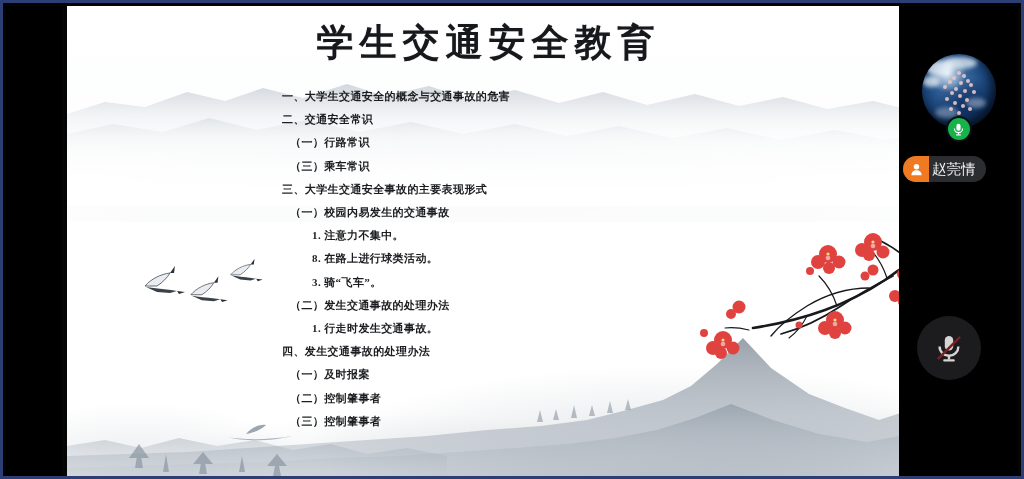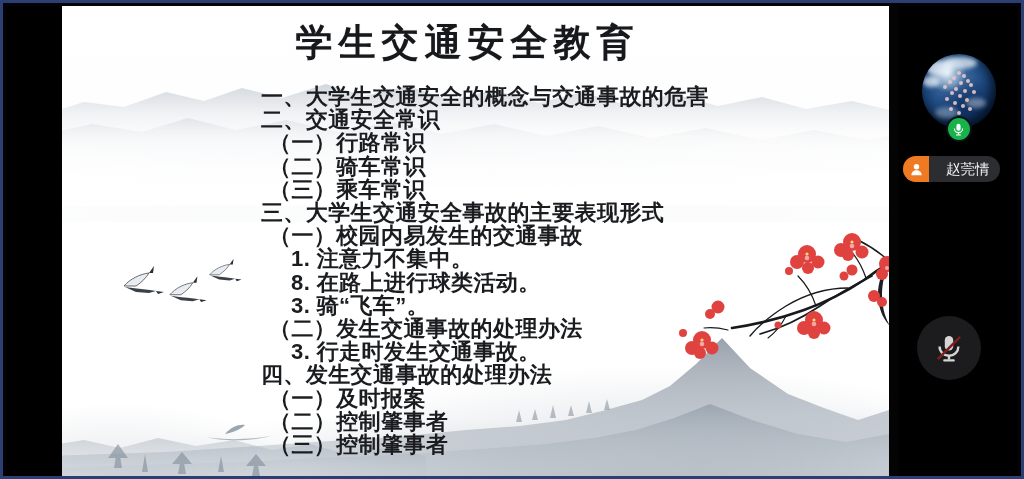--- a/index.html
+++ b/index.html
@@ -28,21 +28,21 @@
   
   #meeting-stage {
     position: absolute;
     inset: 0;
     background: #040404;
   }
 
   
   #slide-surface {
     position: absolute;
-    left: 43px;
+    left: 64px;
     top: 3px;
     width: 843px;
     height: 470px;
     background: #ffffff;
     overflow: hidden;
   }
 
   
   .ink-layer { position: absolute; inset: 0; pointer-events: none; }
 
@@ -90,22 +90,22 @@
     text-shadow: 0 0 1px rgba(0,0,0,0.25);
     white-space: nowrap;
   }
   #outline-list {
     position: absolute;
     left: 215px;
     top: 79px;
     width: 560px;
   }
   .outline-line {
-    font-family: Liberation Sans, sans-serif;
-    font-size: 22px;
+    font-family: Liberation Serif, serif;
+    font-size: 11px;
     font-weight: 700;
     line-height: 23.2px;
     color: #1a1c1f;
     white-space: nowrap;
     letter-spacing: 0.4px;
   }
   .lvl-1 { padding-left: 0px; }
   .lvl-2 { padding-left: 8px; }
   .lvl-3 { padding-left: 30px; }
 
@@ -175,21 +175,21 @@
   #badge-avatar-chip {
     width: 26px; height: 26px;
     background: #ef7a22;
     display: flex; align-items: center; justify-content: center;
     flex: 0 0 auto;
   }
   #participant-name {
     color: #f2f3f4;
     font-size: 14.5px;
     font-family: Liberation Sans, sans-serif;
-    padding-left: 17px;
+    padding-left: 3px;
     white-space: nowrap;
   }
 
   
   #mute-button {
     position: absolute;
     left: 18px; top: 310px;
     width: 64px; height: 64px;
     border-radius: 50%;
     background: #1c1c1e;
@@ -358,29 +358,28 @@
           </g>
         </svg>
       </div>
 
       <div id="slide-content">
         <div id="slide-title">学生交通安全教育</div>
         <div id="outline-list">
             <div class="outline-line lvl-1">一、大学生交通安全的概念与交通事故的危害</div>
             <div class="outline-line lvl-1">二、交通安全常识</div>
             <div class="outline-line lvl-2">（一）行路常识</div>
-            <div class="outline-line lvl-2">（二）骑车常识</div>
             <div class="outline-line lvl-2">（三）乘车常识</div>
             <div class="outline-line lvl-1">三、大学生交通安全事故的主要表现形式</div>
             <div class="outline-line lvl-2">（一）校园内易发生的交通事故</div>
             <div class="outline-line lvl-3">1. 注意力不集中。</div>
             <div class="outline-line lvl-3">8. 在路上进行球类活动。</div>
             <div class="outline-line lvl-3">3. 骑“飞车”。</div>
             <div class="outline-line lvl-2">（二）发生交通事故的处理办法</div>
-            <div class="outline-line lvl-3">3. 行走时发生交通事故。</div>
+            <div class="outline-line lvl-3">1. 行走时发生交通事故。</div>
             <div class="outline-line lvl-1">四、发生交通事故的处理办法</div>
             <div class="outline-line lvl-2">（一）及时报案</div>
             <div class="outline-line lvl-2">（二）控制肇事者</div>
             <div class="outline-line lvl-2">（三）控制肇事者</div>
           </div>
       </div>
     </div>
 
     <div id="left-gutter"></div>
 

